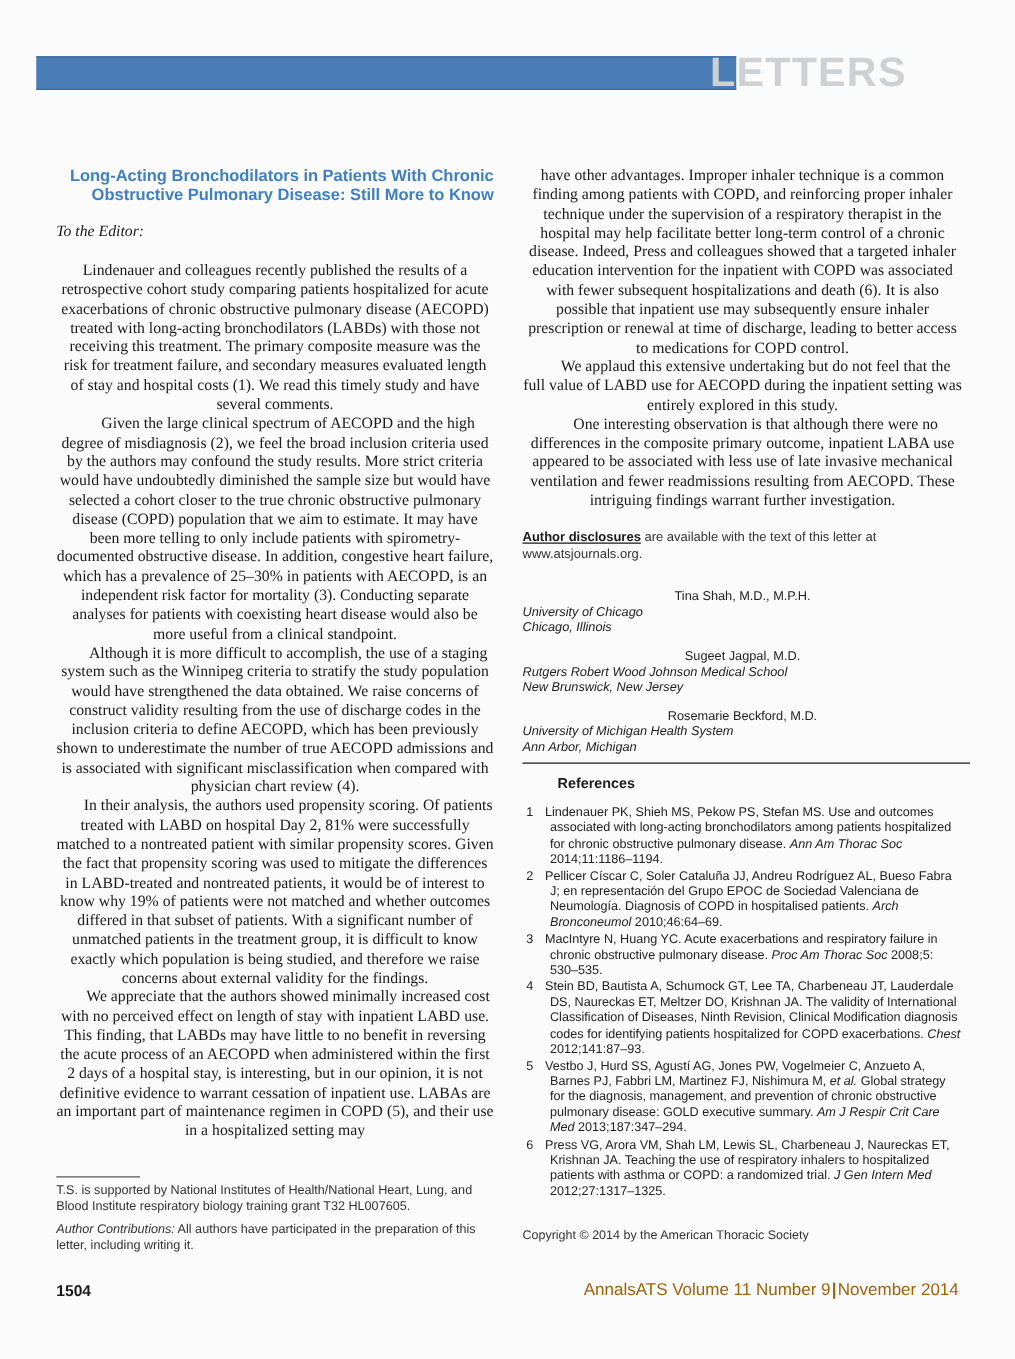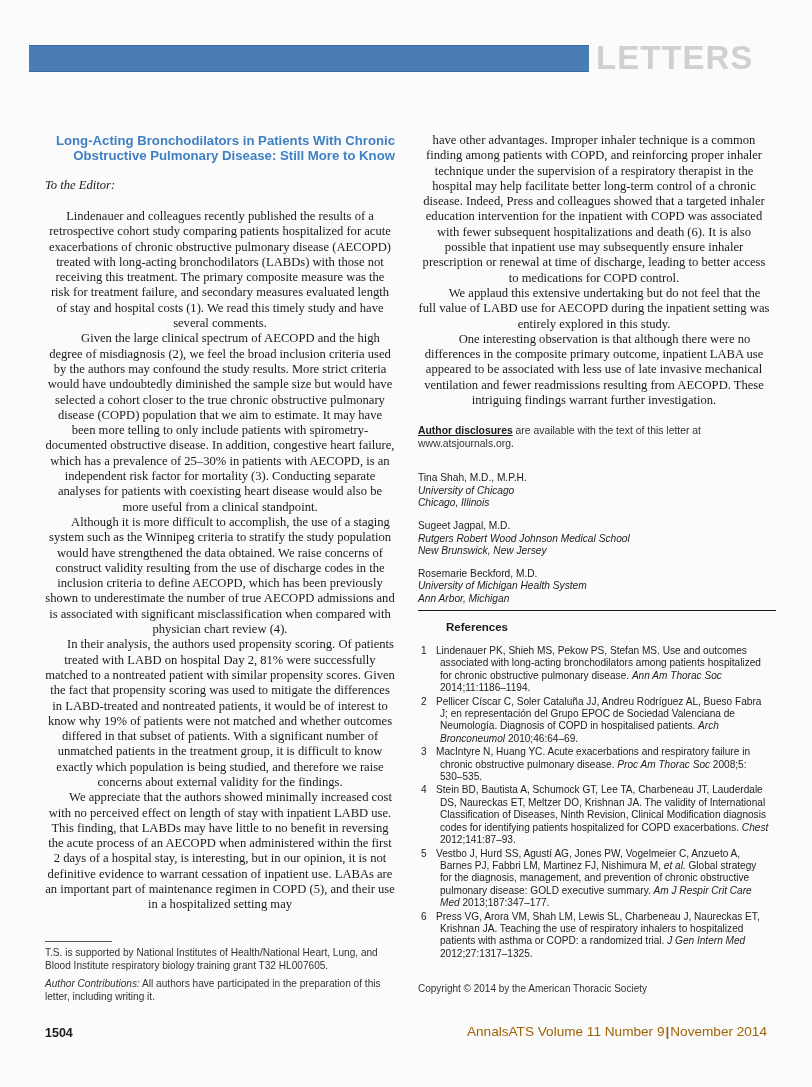--- a/index.html
+++ b/index.html
@@ -6,21 +6,21 @@
   body {
     width: 812px; height: 1087px; background: #fbfbfb; position: relative; overflow: hidden;
     color: #1a1a1a;
   }
   .banner-bar {
     position: absolute; left: 29px; top: 45px; width: 350px; height: 25px;
     background: #4a7db5; border-top: 1px solid #3a6aa3; border-bottom: 1px solid #3a6aa3;
     width: 560px;
   }
   .banner-label {
-    position: absolute; left: 596px; top: 40px;
+    position: absolute; left: 568px; top: 40px;
     font-family: "Liberation Sans", sans-serif; font-weight: bold; font-size: 33px;
     color: #cfd0d2; letter-spacing: 1px; line-height: 36px;
   }
   .col { position: absolute; }
   .col-left { left: 45px; top: 133px; width: 350px; }
   .col-right { left: 418px; top: 133px; width: 352px; }
   .title {
     font-family: "Liberation Sans", sans-serif; font-weight: bold; font-size: 13.2px;
     line-height: 15px; color: #3f7fc3; margin: 0; text-align: right;
   }
@@ -36,21 +36,21 @@
   .disclosure {
     font-family: "Liberation Sans", sans-serif; font-size: 10.4px; line-height: 13px;
     margin-top: 16px; color: #333;
   }
   .disclosure .link-strong { font-weight: bold; color: #1a1a1a; text-decoration: underline; text-decoration-thickness: 1px; }
   .author {
     font-family: "Liberation Sans", sans-serif; font-size: 10.2px; line-height: 12.3px;
     margin-top: 11px; color: #222;
   }
   .author .aff { font-style: italic; display: block; }
-  .author .name { display: block; }
+  .author .name { display: block; text-align: center; }
   .author-first { margin-top: 22px; }
   .refs-divider { border: 0; border-top: 1px solid #1a1a1a; margin: 5px 0 0 0; width: 358px; }
   .refs-heading {
     font-family: "Liberation Sans", sans-serif; font-weight: bold; font-size: 11.5px;
     margin: 10px 0 12px 0;
     padding-left: 28px;
   }
   .ref {
     font-family: "Liberation Sans", sans-serif; font-size: 10.1px; line-height: 12.4px;
     color: #222; padding-left: 22px; text-indent: -19px; margin: 0 0 1px 0;
@@ -130,21 +130,21 @@
   </div>
 
   <hr class="refs-divider">
   <div class="refs-heading">References</div>
 
   <div>
     <p class="ref"><span class="num">1</span><span>Lindenauer PK, Shieh MS, Pekow PS, Stefan MS. Use and outcomes associated with long-acting bronchodilators among patients hospitalized for chronic obstructive pulmonary disease. </span><i>Ann Am Thorac Soc</i><span> 2014;11:1186–1194.</span></p>
     <p class="ref"><span class="num">2</span><span>Pellicer Císcar C, Soler Cataluña JJ, Andreu Rodríguez AL, Bueso Fabra J; en representación del Grupo EPOC de Sociedad Valenciana de Neumología. Diagnosis of COPD in hospitalised patients. </span><i>Arch Bronconeumol</i><span> 2010;46:64–69.</span></p>
     <p class="ref"><span class="num">3</span><span>MacIntyre N, Huang YC. Acute exacerbations and respiratory failure in chronic obstructive pulmonary disease. </span><i>Proc Am Thorac Soc</i><span> 2008;5: 530–535.</span></p>
     <p class="ref"><span class="num">4</span><span>Stein BD, Bautista A, Schumock GT, Lee TA, Charbeneau JT, Lauderdale DS, Naureckas ET, Meltzer DO, Krishnan JA. The validity of International Classification of Diseases, Ninth Revision, Clinical Modification diagnosis codes for identifying patients hospitalized for COPD exacerbations. </span><i>Chest</i><span> 2012;141:87–93.</span></p>
-    <p class="ref"><span class="num">5</span><span>Vestbo J, Hurd SS, Agustí AG, Jones PW, Vogelmeier C, Anzueto A, Barnes PJ, Fabbri LM, Martinez FJ, Nishimura M, </span><i>et al.</i><span> Global strategy for the diagnosis, management, and prevention of chronic obstructive pulmonary disease: GOLD executive summary. </span><i>Am J Respir Crit Care Med</i><span> 2013;187:347–177.</span></p>
+    <p class="ref"><span class="num">5</span><span>Vestbo J, Hurd SS, Agustí AG, Jones PW, Vogelmeier C, Anzueto A, Barnes PJ, Fabbri LM, Martinez FJ, Nishimura M, </span><i>et al.</i><span> Global strategy for the diagnosis, management, and prevention of chronic obstructive pulmonary disease: GOLD executive summary. </span><i>Am J Respir Crit Care Med</i><span> 2013;187:347–294.</span></p>
     <p class="ref"><span class="num">6</span><span>Press VG, Arora VM, Shah LM, Lewis SL, Charbeneau J, Naureckas ET, Krishnan JA. Teaching the use of respiratory inhalers to hospitalized patients with asthma or COPD: a randomized trial. </span><i>J Gen Intern Med</i><span> 2012;27:1317–1325.</span></p>
   </div>
 
   <div class="copyright">Copyright © 2014 by the American Thoracic Society</div>
 </div>
 
 <div class="page-number">1504</div>
 <div class="journal-footer">
   <span>AnnalsATS Volume 11 Number 9</span><span class="sep">|</span><span>November 2014</span>
 </div>

